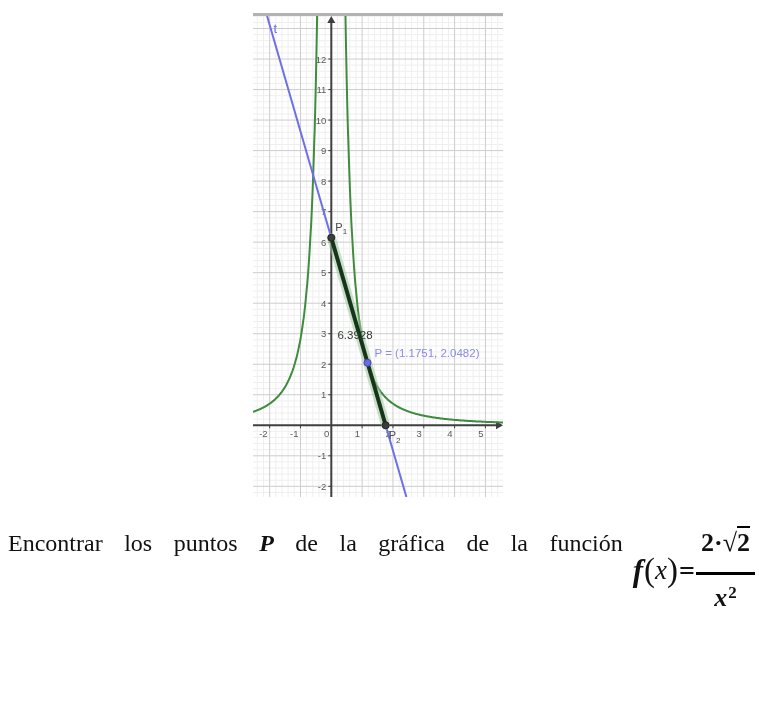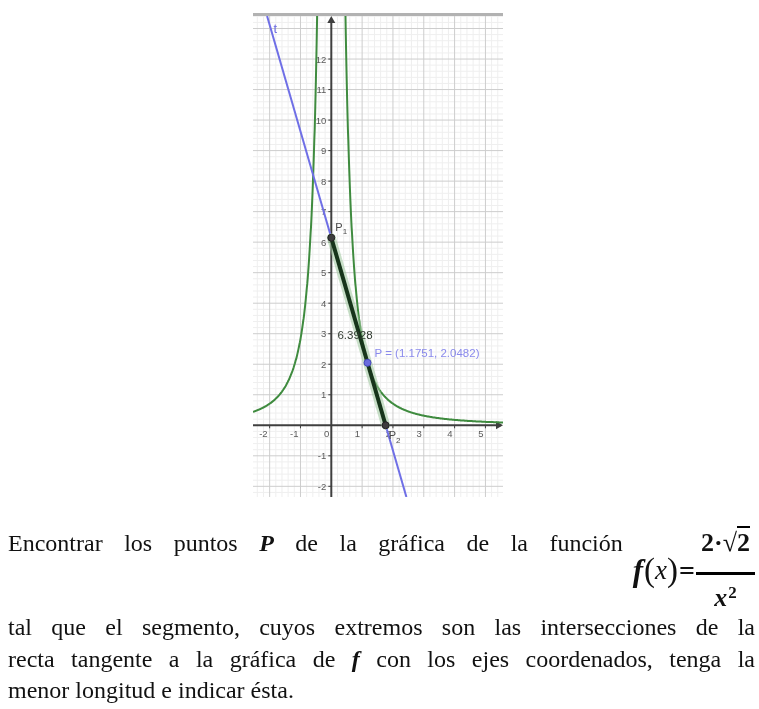--- a/index.html
+++ b/index.html
@@ -226,19 +226,14 @@
       <span class="fm-arg">x</span>
       <span class="fm-paren">)</span>
       <span class="fm-eq">=</span>
       <span class="frac">
         <span class="num"><span>2·</span><span class="rad">√</span><span class="radicand">2</span></span>
         <span class="den"><span>x</span><span class="fexp">2</span></span>
       </span>
     </span>
   </div>
 
-  <div id="para2">
-    <div class="jline">tal que el segmento, cuyos extremos son las intersecciones de la</div>
-    <div class="jline"><span>recta tangente a la gráfica de</span> <span class="bold-ital">f</span> <span>con los ejes coordenados, tenga la</span></div>
-    <div class="lline">menor longitud e indicar ésta.</div>
-  </div>
 
 </div>
 
 </body></html>

